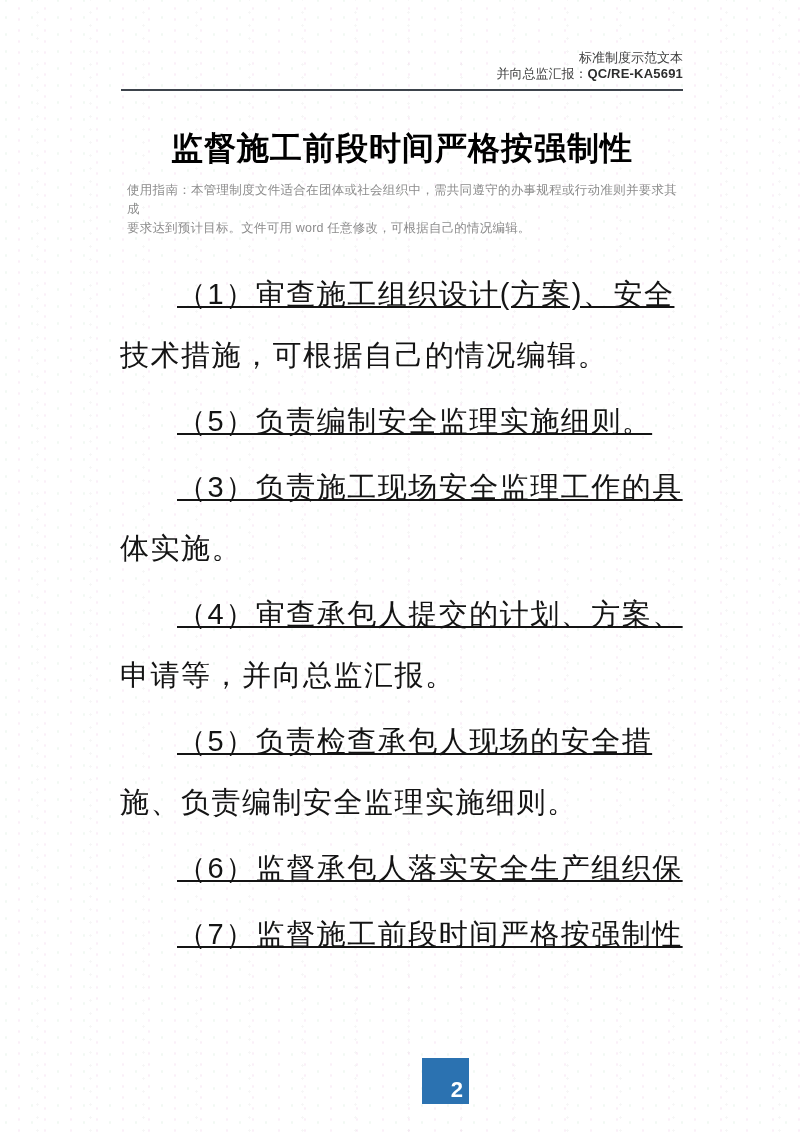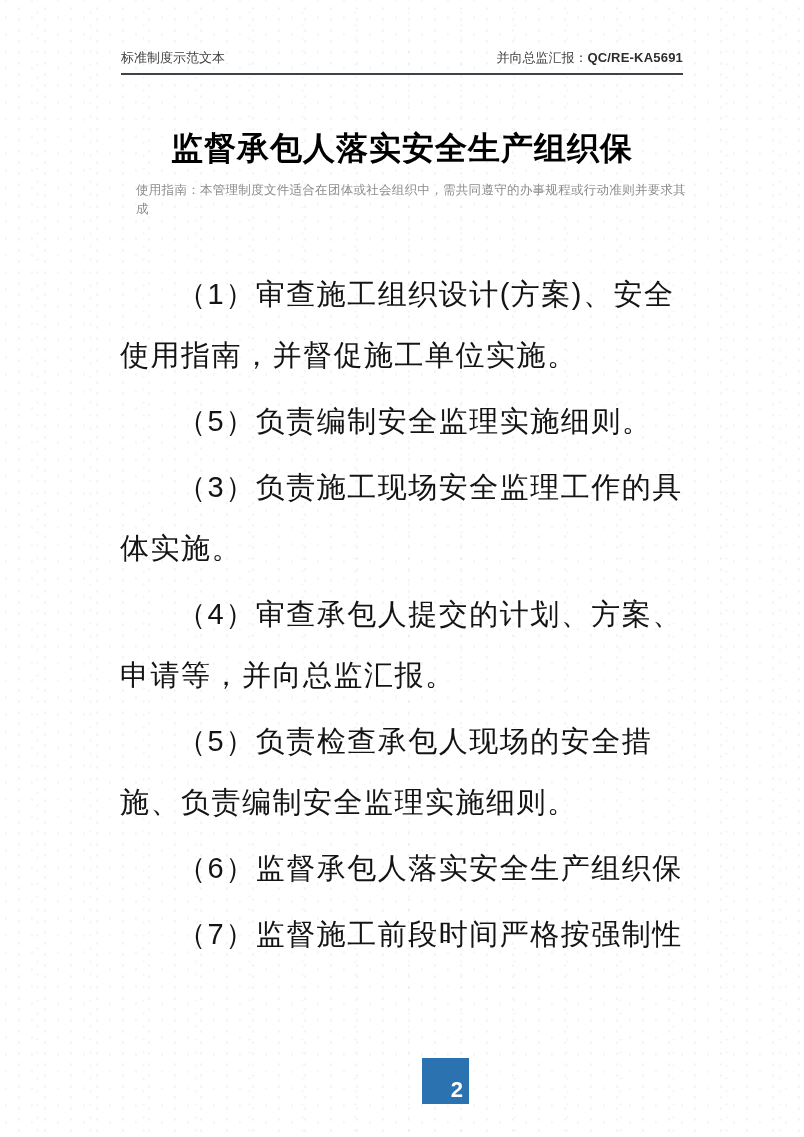--- a/index.html
+++ b/index.html
@@ -25,20 +25,21 @@
     position: absolute;
     top: 50px; left: 121px; right: 121px;
     display: flex;
     justify-content: space-between;
     align-items: flex-end;
     padding-bottom: 7px;
     border-bottom: 2px solid var(--header-line, #3d434b);
     font-size: 13px;
     line-height: 16px;
     color: var(--header-gray, #404040);
+    flex-direction: column;
   }
   .header .code {
     font-weight: 700;
     color: #2e2e2e;
     letter-spacing: 0.2px;
   }
 
   
   .doc-title {
     position: absolute;
@@ -48,21 +49,21 @@
     font-size: 32px;
     line-height: 40px;
     font-weight: 800;
     letter-spacing: 1px;
     color: #000000;
   }
 
   
   .note {
     position: absolute;
-    top: 181px; left: 136px;
+    top: 181px; left: 127px;
     width: 550px;
     font-size: 12.5px;
     line-height: 19px;
     color: var(--note-gray, #8c8c8c);
     letter-spacing: 0.2px;
   }
   .note-line.justify {
     text-align: justify;
     text-align-last: justify;
   }
@@ -73,21 +74,21 @@
     top: 264px; left: 120px;
     width: 570px;
     font-size: 29px;
     line-height: 61px;
     letter-spacing: 1.5px;
     color: var(--body-text, #141414);
   }
   .para { margin: 0 0 5px 0; }
   .para:last-child { margin-bottom: 0; }
   .line { white-space: nowrap; }
-  .line.first { padding-left: 57px; }
+  .line.first { padding-left: 57px; text-decoration: underline; }
 
   
   .page-badge {
     position: absolute;
     top: 1058px; left: 422px;
     width: 47px; height: 46px;
     background: var(--accent-blue, #2b72b1);
     display: flex;
     align-items: flex-end;
     justify-content: flex-end;
@@ -106,30 +107,31 @@
 
 <div class="page">
 
   <div class="header">
     <span>标准制度示范文本</span>
     <span>
       <span>并向总监汇报：</span><span class="code">QC/RE-KA5691</span>
     </span>
   </div>
 
-  <h1 class="doc-title">监督承包人落实安全生产组织保</h1>
+  <h1 class="doc-title">监督施工前段时间严格按强制性</h1>
 
   <div class="note">
     <div class="note-line justify">使用指南：本管理制度文件适合在团体或社会组织中，需共同遵守的办事规程或行动准则并要求其成</div>
+    <div class="note-line">要求达到预计目标。文件可用 word 任意修改，可根据自己的情况编辑。</div>
   </div>
 
   <div class="doc-body">
     <div class="para">
       <div class="line first">（1）审查施工组织设计(方案)、安全</div>
-      <div class="line">使用指南，并督促施工单位实施。</div>
+      <div class="line">技术措施，可根据自己的情况编辑。</div>
     </div>
     <div class="para">
       <div class="line first">（5）负责编制安全监理实施细则。</div>
     </div>
     <div class="para">
       <div class="line first">（3）负责施工现场安全监理工作的具</div>
       <div class="line">体实施。</div>
     </div>
     <div class="para">
       <div class="line first">（4）审查承包人提交的计划、方案、</div>

